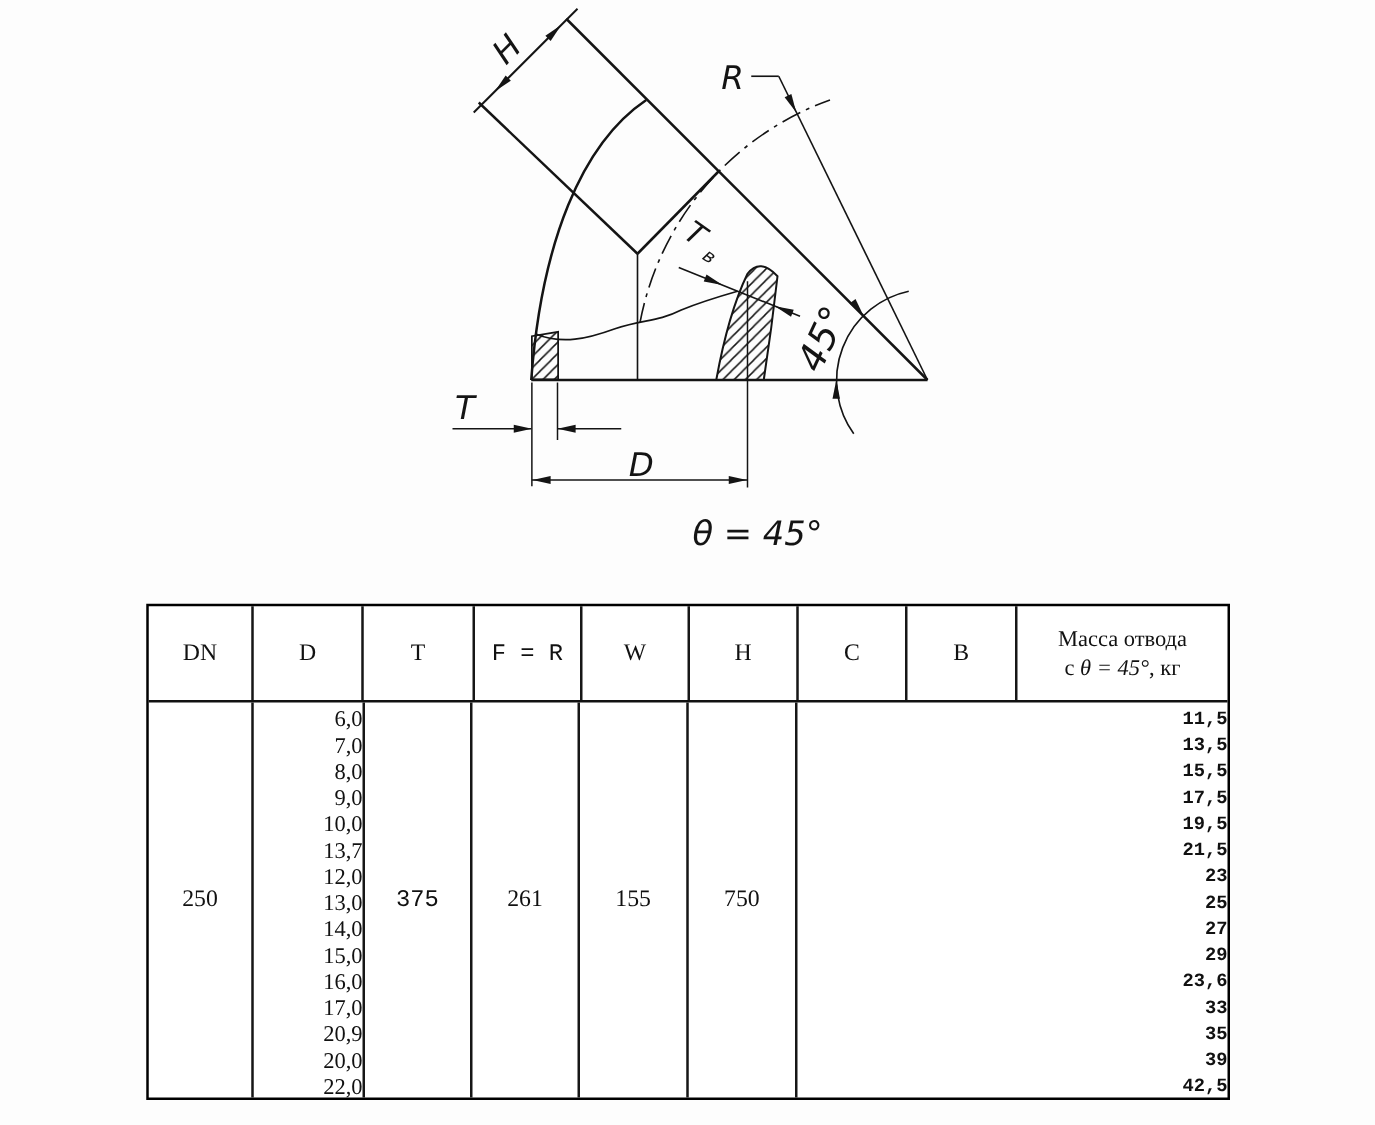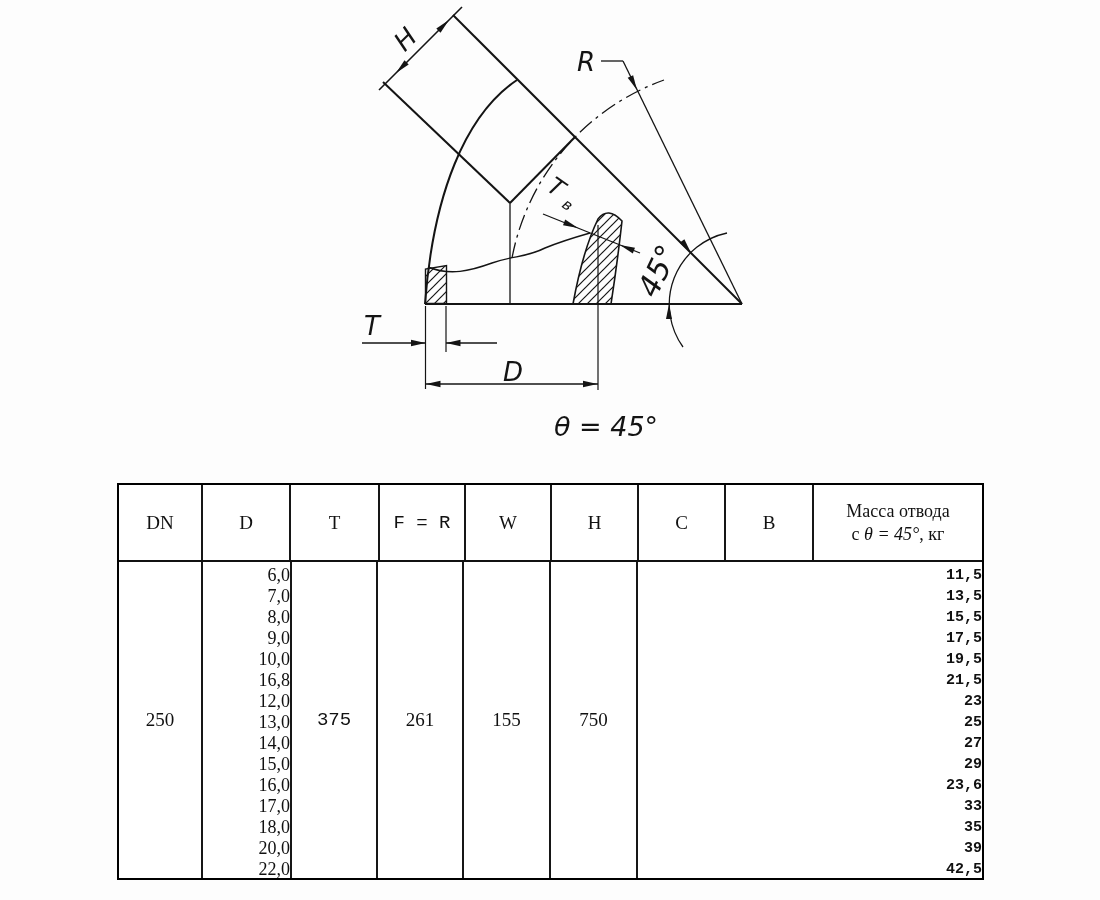--- a/index.html
+++ b/index.html
@@ -107,28 +107,28 @@
       </div>
     </div>
     <div class="tr tbody">
       <div class="td w0">250</div>
       <div class="td w2 stack">
           <div class="tline">6,0</div>
           <div class="tline">7,0</div>
           <div class="tline">8,0</div>
           <div class="tline">9,0</div>
           <div class="tline">10,0</div>
-          <div class="tline">16,8</div>
+          <div class="tline">13,7</div>
           <div class="tline">12,0</div>
           <div class="tline">13,0</div>
           <div class="tline">14,0</div>
           <div class="tline">15,0</div>
           <div class="tline">16,0</div>
           <div class="tline">17,0</div>
-          <div class="tline">18,0</div>
+          <div class="tline">20,9</div>
           <div class="tline">20,0</div>
           <div class="tline">22,0</div>
         </div>
       <div class="td w3">375</div>
       <div class="td w4">261</div>
       <div class="td w5">155</div>
       <div class="td w6">750</div>
       <div class="td wm stack">
           <div class="mline">11,5</div>
           <div class="mline">13,5</div>

